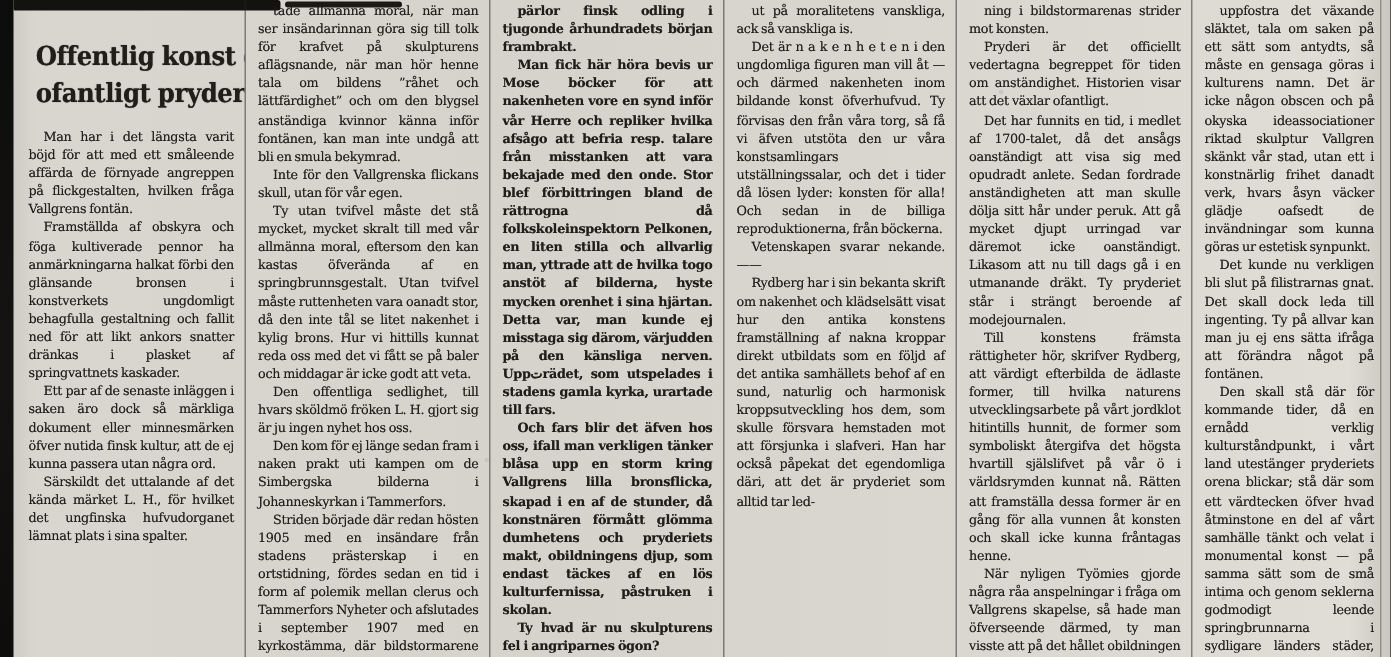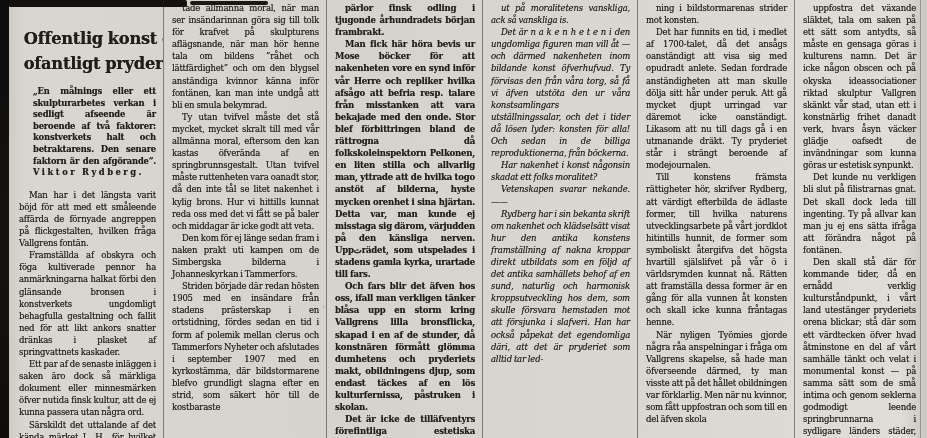--- a/index.html
+++ b/index.html
@@ -29,21 +29,21 @@
     padding:2px 7px 0 8px;
     font-size:8.5px;line-height:12.1px;
     letter-spacing:-.2px;word-spacing:-.5px;
     text-align:justify;
     text-shadow:0 0 .4px rgba(20,16,10,.55);
   }
   .col + .col{border-left:1px solid rgba(38,34,29,.5);}
   .c1{width:152px;padding-top:0;}
   .c2{width:163px;}
   .c3{width:156px;font-weight:bold;}
-  .c4{width:155px;font-style:italic;}
+  .c4{width:155px;}
   .c5{width:157px;}
   .c6{width:129px;}
 
   .para{margin:0;text-indent:10px;}
   .para:first-child{text-indent:10px;}
 
   .headline{margin:26px 0 10px 0;text-align:center;font-weight:bold;font-size:17.5px;line-height:25px;letter-spacing:-.3px;text-shadow:0 0 .6px rgba(10,8,5,.8);}
   .headline-line{display:block;white-space:nowrap;transform:scaleX(.93);transform-origin:50% 50%;}
   .pull-quote{margin:4px 0 10px 14px;font-weight:bold;font-size:8.4px;line-height:11.6px;text-align:justify;}
   .quote-attr{letter-spacing:2.5px;font-weight:bold;}
@@ -58,63 +58,62 @@
   <div class="top-smudge2"></div>
   <div class="right-rule"></div>
 
   <div class="cols">
 
     <div class="col c1">
       <div class="headline">
         <span class="headline-line">Offentlig konst och</span>
         <span class="headline-line">ofantligt pryderi.</span>
       </div>
-      <div class="pull-quote">
-        <span>„En målnings eller ett skulpturarbetes verkan i sedligt afseende är beroende af två faktorer: konstverkets halt och betraktarens. Den senare faktorn är den afgörande”.</span>
-        <span class="quote-attr">Viktor Rydberg.</span>
-      </div>
       <div class="col-paras">
           <p class="para">Man har i det längsta varit böjd för att med ett småleende affärda de förnyade angreppen på flickgestalten, hvilken fråga Vallgrens fontän.</p>
           <p class="para">Framställda af obskyra och föga kultiverade pennor ha anmärkningarna halkat förbi den glänsande bronsen i konstverkets ungdomligt behagfulla gestaltning och fallit ned för att likt ankors snatter dränkas i plasket af springvattnets kaskader.</p>
           <p class="para">Ett par af de senaste inläggen i saken äro dock så märkliga dokument eller minnesmärken öfver nutida finsk kultur, att de ej kunna passera utan några ord.</p>
           <p class="para">Särskildt det uttalande af det kända märket L. H., för hvilket det ungfinska hufvudorganet lämnat plats i sina spalter.</p>
         </div>
     </div>
 
     <div class="col c2">
       <div class="col-paras">
           <p class="para">tade allmänna moral, när man ser insändarinnan göra sig till tolk för krafvet på skulpturens aflägsnande, när man hör henne tala om bildens ”råhet och lättfärdighet” och om den blygsel anständiga kvinnor känna inför fontänen, kan man inte undgå att bli en smula bekymrad.</p>
+          <p class="para">Inte för den Vallgrenska flickans skull, utan för vår egen.</p>
           <p class="para">Ty utan tvifvel måste det stå mycket, mycket skralt till med vår allmänna moral, eftersom den kan kastas öfverända af en springbrunnsgestalt. Utan tvifvel måste ruttenheten vara oanadt stor, då den inte tål se litet nakenhet i kylig brons. Hur vi hittills kunnat reda oss med det vi fått se på baler och middagar är icke godt att veta.</p>
+          <p class="para">Den offentliga sedlighet, till hvars sköldmö fröken L. H. gjort sig är ju ingen nyhet hos oss.</p>
           <p class="para">Den kom för ej länge sedan fram i naken prakt uti kampen om de Simbergska bilderna i Johanneskyrkan i Tammerfors.</p>
           <p class="para">Striden började där redan hösten 1905 med en insändare från stadens prästerskap i en ortstidning, fördes sedan en tid i form af polemik mellan clerus och Tammerfors Nyheter och afslutades i september 1907 med en kyrkostämma, där bildstormarene blefvo grundligt slagna efter en strid, som säkert hör till de kostbaraste</p>
         </div>
     </div>
 
     <div class="col c3">
       <div class="col-paras">
           <p class="para">pärlor finsk odling i tjugonde århundradets början frambrakt.</p>
           <p class="para">Man fick här höra bevis ur Mose böcker för att nakenheten vore en synd inför vår Herre och repliker hvilka afsågo att befria resp. talare från misstanken att vara bekajade med den onde. Stor blef förbittringen bland de rättrogna då folkskoleinspektorn Pelkonen, en liten stilla och allvarlig man, yttrade att de hvilka togo anstöt af bilderna, hyste mycken orenhet i sina hjärtan. Detta var, man kunde ej misstaga sig därom, värjudden på den känsliga nerven. Uppتrädet, som utspelades i stadens gamla kyrka, urartade till fars.</p>
           <p class="para">Och fars blir det äfven hos oss, ifall man verkligen tänker blåsa upp en storm kring Vallgrens lilla bronsflicka, skapad i en af de stunder, då konstnären förmått glömma dumhetens och pryderiets makt, obildningens djup, som endast täckes af en lös kulturfernissa, påstruken i skolan.</p>
+          <p class="para">Ty hvad är nu skulpturens fel i angriparnes ögon?</p>
           <p class="para">Det är icke de tilläfventyrs förefintliga estetiska bristerna. Liksom prästerna i Tammerfors förklarade sig ej ha lust att upptaga den frågan utan föredrogo att resonnera med tillhjälp af bibelspråk, tiga våra insändare i den punkten och ge sig</p>
         </div>
     </div>
 
     <div class="col c4">
       <div class="col-paras">
           <p class="para">ut på moralitetens vanskliga, ack så vanskliga is.</p>
           <p class="para">Det är  n a k e n h e t e n  i den ungdomliga figuren man vill åt — och därmed nakenheten inom bildande konst öfverhufvud. Ty förvisas den från våra torg, så få vi äfven utstöta den ur våra konstsamlingars utställningssalar, och det i tider då lösen lyder: konsten för alla! Och sedan in de billiga reproduktionerna, från böckerna.</p>
-          <p class="para">Har nakenhet i konst någonsin skadat ett folks moralitet?</p>
           <p class="para">Vetenskapen svarar nekande. ——</p>
           <p class="para">Rydberg har i sin bekanta skrift om nakenhet och klädselsätt visat hur den antika konstens framställning af nakna kroppar direkt utbildats som en följd af det antika samhällets behof af en sund, naturlig och harmonisk kroppsutveckling hos dem, som skulle försvara hemstaden mot att försjunka i slafveri. Han har också påpekat det egendomliga däri, att det är pryderiet som alltid tar led-</p>
         </div>
     </div>
 
     <div class="col c5">
       <div class="col-paras">
           <p class="para">ning i bildstormarenas strider mot konsten.</p>
+          <p class="para">Pryderi är det officiellt vedertagna begreppet för tiden om anständighet. Historien visar att det växlar ofantligt.</p>
           <p class="para">Det har funnits en tid, i medlet af 1700-talet, då det ansågs oanständigt att visa sig med opudradt anlete. Sedan fordrade anständigheten att man skulle dölja sitt hår under peruk. Att gå mycket djupt urringad var däremot icke oanständigt. Likasom att nu till dags gå i en utmanande dräkt. Ty pryderiet står i strängt beroende af modejournalen.</p>
           <p class="para">Till konstens främsta rättigheter hör, skrifver Rydberg, att värdigt efterbilda de ädlaste former, till hvilka naturens utvecklingsarbete på vårt jordklot hitintills hunnit, de former som symboliskt återgifva det högsta hvartill själslifvet på vår ö i världsrymden kunnat nå. Rätten att framställa dessa former är en gång för alla vunnen åt konsten och skall icke kunna fråntagas henne.</p>
           <p class="para">När nyligen Työmies gjorde några råa anspelningar i fråga om Vallgrens skapelse, så hade man öfverseende därmed, ty man visste att på det hållet obildningen var förklarlig. Men när nu kvinnor, som fått uppfostran och som till en del äfven skola</p>
         </div>
     </div>
 
     <div class="col c6">
       <div class="col-paras">
           <p class="para">uppfostra det växande släktet, tala om saken på ett sätt som antydts, så måste en gensaga göras i kulturens namn. Det är icke någon obscen och på okyska ideassociationer riktad skulptur Vallgren skänkt vår stad, utan ett i konstnärlig frihet danadt verk, hvars åsyn väcker glädje oafsedt de invändningar som kunna göras ur estetisk synpunkt.</p>
           <p class="para">Det kunde nu verkligen bli slut på filistrarnas gnat. Det skall dock leda till ingenting. Ty på allvar kan man ju ej ens sätta ifråga att förändra något på fontänen.</p>

